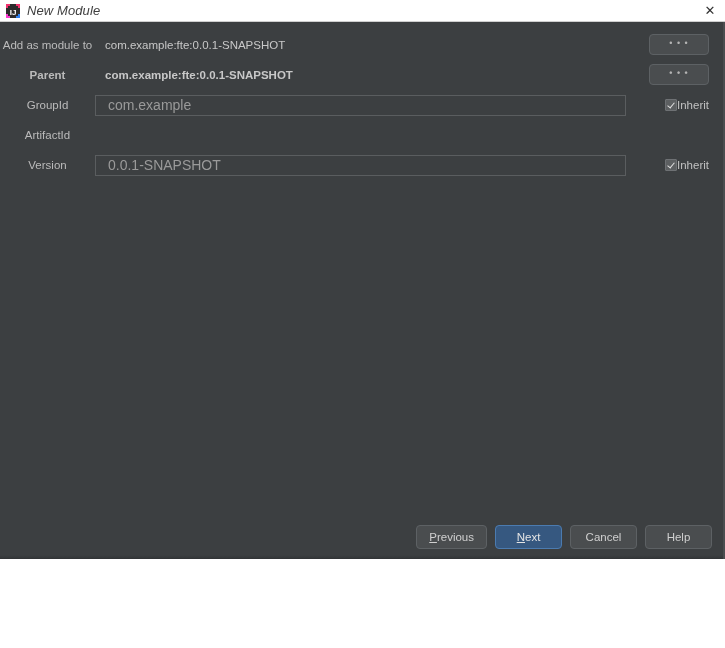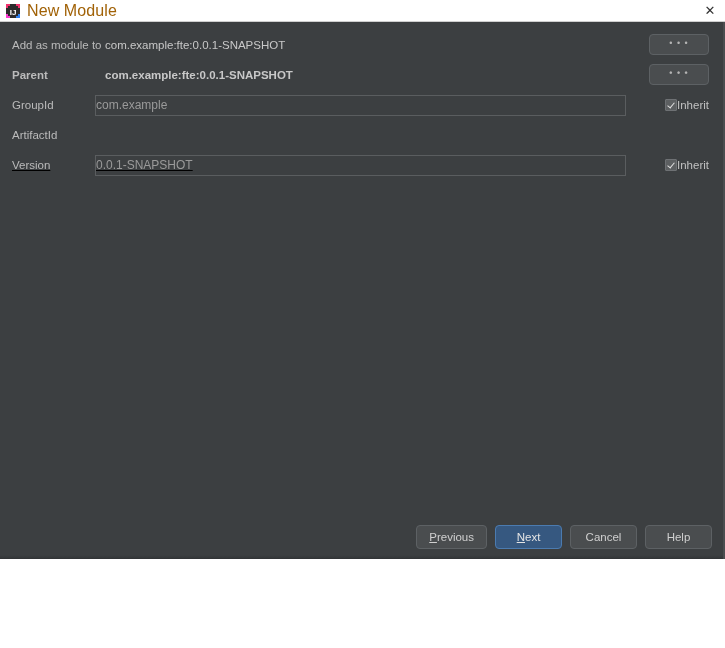--- a/index.html
+++ b/index.html
@@ -38,24 +38,25 @@
   }
   .titlebar-icon {
     width: 16px;
     height: 16px;
     margin-left: 5px;
     margin-right: 6px;
     flex: 0 0 auto;
     position: relative;
   }
   .titlebar-title {
-    font-size: 16px;
-    color: #a16207;
+    font-size: 13px;
+    color: #404040;
     letter-spacing: 0.1px;
     white-space: nowrap;
+    font-style: italic;
   }
   .titlebar-close {
     position: absolute;
     right: 0px;
     top: 0px;
     width: 30px;
     height: 21px;
     display: flex;
     align-items: center;
     justify-content: center;
@@ -83,44 +84,44 @@
 
   .form-row {
     position: relative;
     height: 30px;
     display: flex;
     align-items: center;
   }
 
   .row-label {
     width: 95px;
-    padding-left: 12px;
     box-sizing: border-box;
     font-size: 11.5px;
     color: #bbbbbb;
     white-space: nowrap;
     flex: 0 0 auto;
+    text-align: center;
   }
 
   .row-static-value {
     font-size: 11.5px;
     color: #c8c8c8;
     white-space: nowrap;
     padding-left: 10px;
   }
 
   .text-field {
     height: 21px;
     box-sizing: border-box;
     background: #3c3f41;
     border: 1px solid #5a5d5f;
     display: flex;
     align-items: center;
-    padding-left: 0;
-    font-size: 12px;
+    padding-left: 12px;
+    font-size: 14px;
     color: #9a9a9a;
     width: 531px;
     flex: 0 0 auto;
   }
   .text-field.focused {
     border: 1px solid #4c7fb3;
     box-shadow: 0 0 0 1px #3a546e inset;
     color: #d4d4d4;
     height: 23px;
   }
@@ -267,21 +268,21 @@
         <span class="inherit-box" style="right:14px;">
           <span class="checkbox"></span>
           <span class="inherit-label">Inherit</span>
         </span>
       </div>
 
       <div class="form-row" style="height:30px;">
         <span class="row-label">ArtifactId</span>
       </div>
 
-      <div class="form-row" style="height:30px;text-decoration:underline;">
+      <div class="form-row" style="height:30px;">
         <span class="row-label">Version</span>
         <span class="text-field">0.0.1-SNAPSHOT</span>
         <span class="inherit-box" style="right:14px;">
           <span class="checkbox"></span>
           <span class="inherit-label">Inherit</span>
         </span>
       </div>
 
     </div>
 

